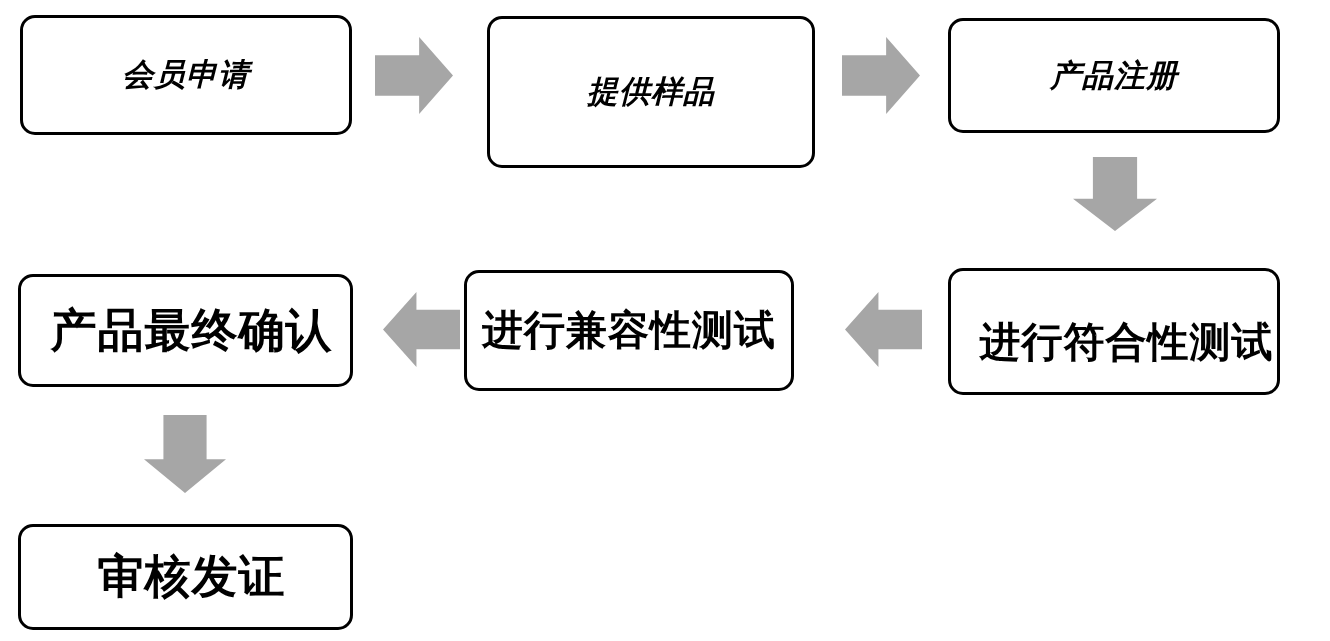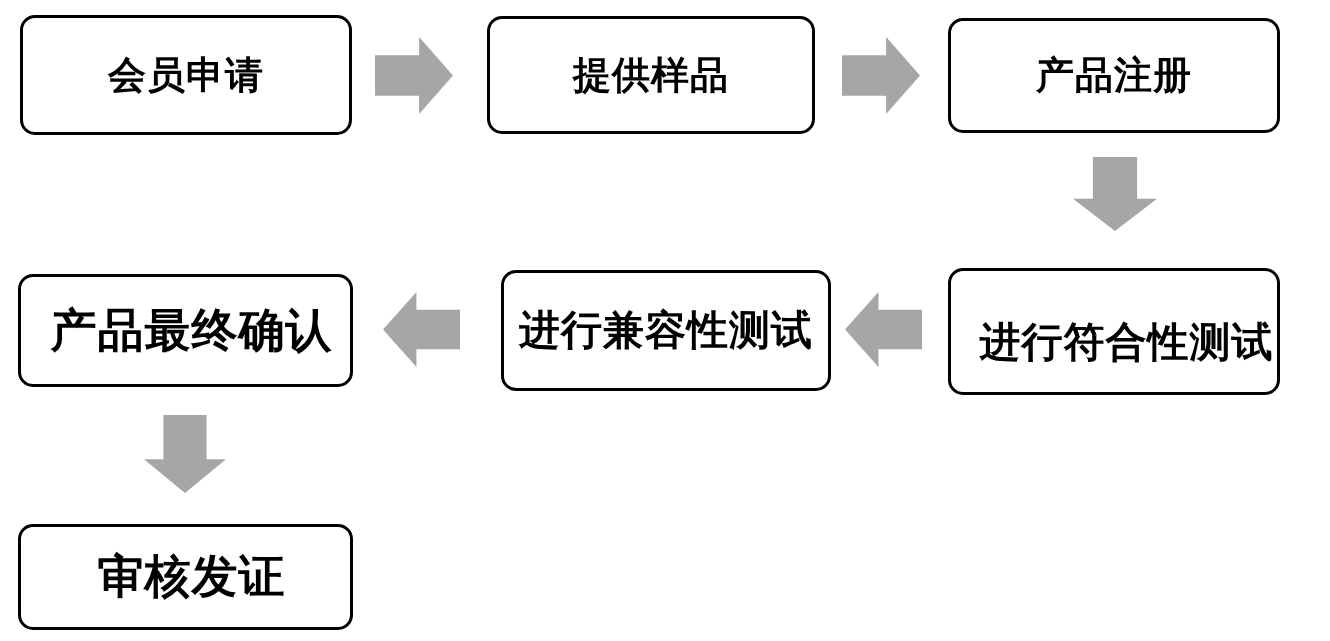--- a/index.html
+++ b/index.html
@@ -22,34 +22,34 @@
     border: 3.5px solid #000000;
     border-radius: 15px;
     display: flex;
     align-items: center;
     justify-content: center;
     font-weight: bold;
     color: #000000;
     letter-spacing: 1px;
     white-space: nowrap;
   }
-  .fs-lg   { font-size: 38px; }
+  .fs-lg   { font-size: 31px; font-style: italic; }
   .fs-md   { font-size: 41px; }
   .fs-wide { font-size: 46px; padding-left: 12px; }
   .text-low span { transform: translateY(11px); display: inline-block; }
   .block-arrow {
     position: absolute;
     display: block;
   }
   
   #n1 { left: 20px;   top: 15px;  width: 332px; height: 120px; }
-  #n2 { left: 487px;  top: 16px;  width: 328px; height: 118px; }
+  #n2 { left: 487px;  top: 16px;  width: 328px; height: 152px; }
   #n3 { left: 948px;  top: 18px;  width: 332px; height: 115px; }
   #n4 { left: 948px;  top: 268px; width: 332px; height: 127px; padding-left: 25px; }
-  #n5 { left: 501px;  top: 270px; width: 330px; height: 121px; }
+  #n5 { left: 464px;  top: 270px; width: 330px; height: 121px; }
   #n6 { left: 18px;   top: 274px; width: 335px; height: 113px; }
   #n7 { left: 18px;   top: 524px; width: 335px; height: 106px; text-align: right; }
   
   #a1 { left: 375px;  top: 37px;  width: 78px; height: 77px; }
   #a2 { left: 842px;  top: 37px;  width: 78px; height: 77px; }
   #a3 { left: 1073px; top: 157px; width: 84px; height: 74px; }
   #a4 { left: 845px;  top: 292px; width: 77px; height: 75px; }
   #a5 { left: 383px;  top: 292px; width: 77px; height: 75px; }
   #a6 { left: 144px;  top: 415px; width: 82px; height: 78px; }
 </style>

